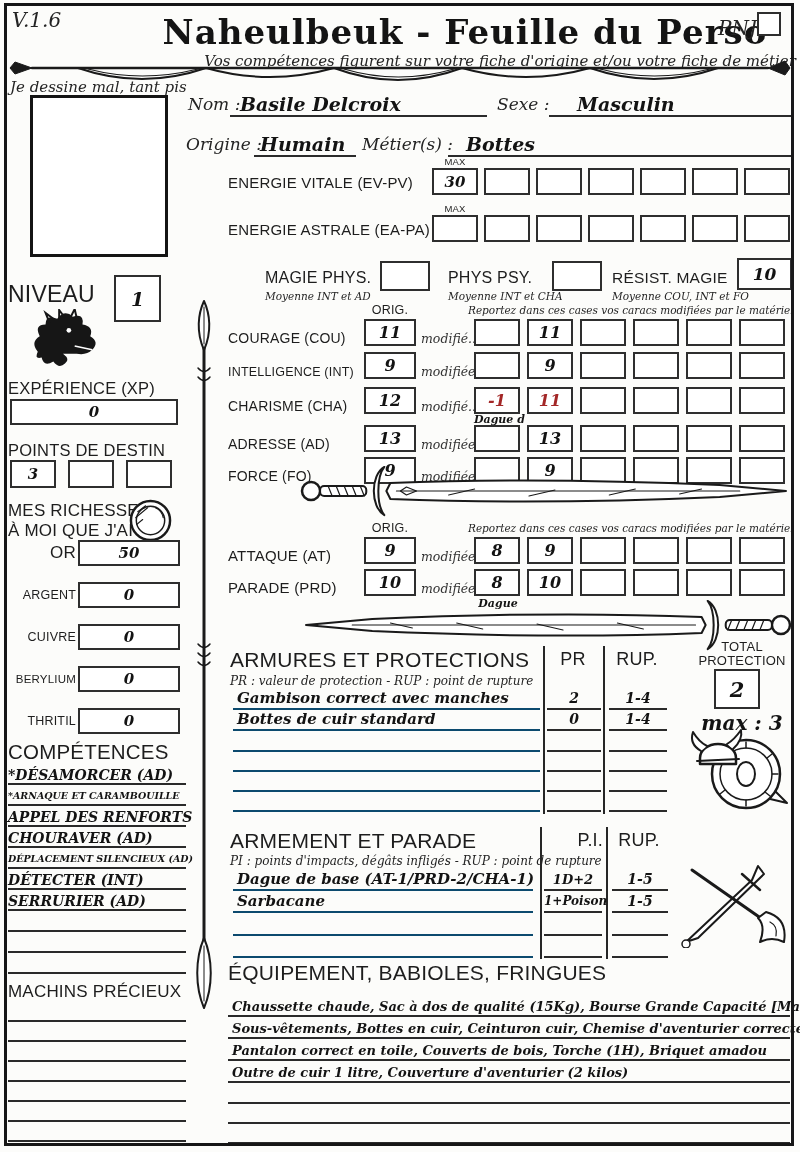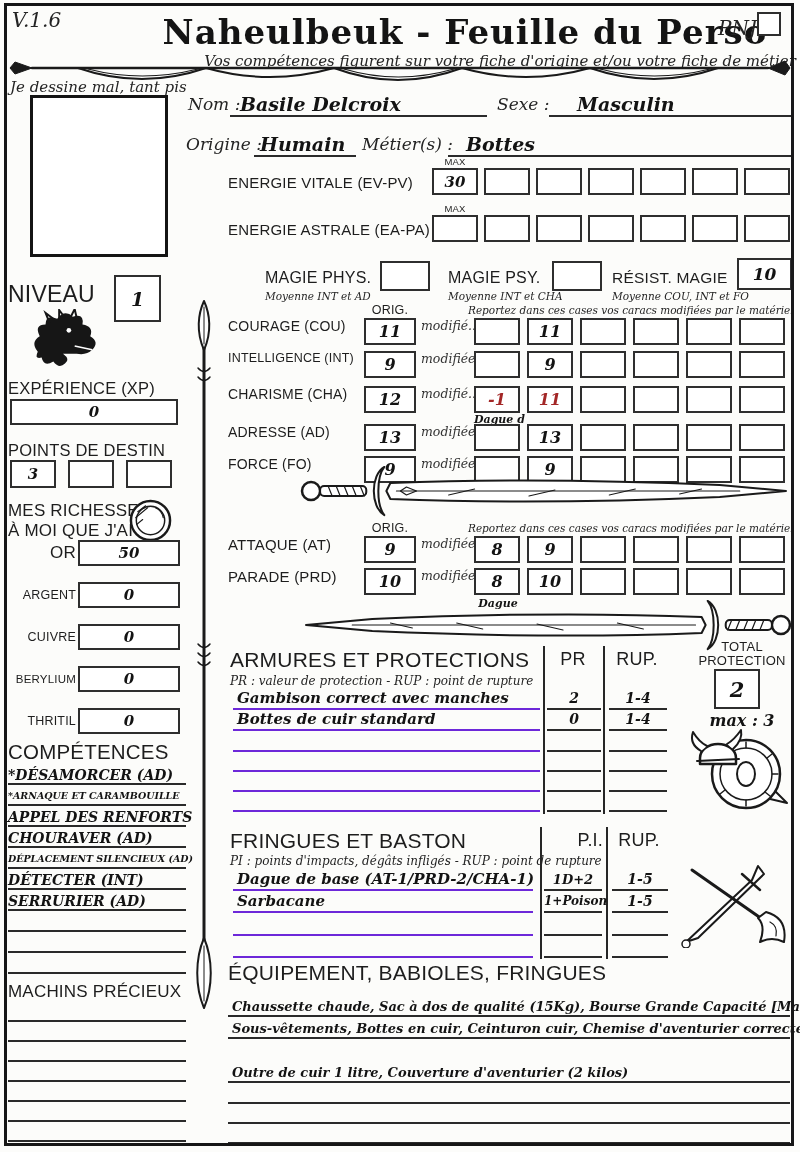--- a/index.html
+++ b/index.html
@@ -8,37 +8,37 @@
 .page{position:absolute;left:0;top:0;width:800px;height:1152px;background:#fcfcfa}
 .frame{position:absolute;left:4px;top:3px;width:790px;height:1143px;border:3px solid #161616;pointer-events:none}
 .abs{position:absolute}
 .hd{font-family:"Liberation Sans",sans-serif;font-weight:normal;color:#1d1d1d;letter-spacing:.2px}
 .cal{font-family:"DejaVu Serif",serif;font-style:italic;color:#242424}
 .hand{font-family:"DejaVu Serif",serif;font-style:italic;font-weight:bold;color:#131313}
 .title{font-family:"DejaVu Serif",serif;font-weight:bold;color:#141414;font-size:34px;letter-spacing:1px;text-align:center;white-space:nowrap}
 .cell{width:46px;height:27px;border:2px solid #2e2e2e;background:#fff;display:flex;align-items:center;justify-content:center;font-size:15px}
 .boxrow{position:absolute;display:flex;gap:6px}
 .vbox{position:absolute;background:#fff;border:2px solid #2e2e2e;display:flex;align-items:center;justify-content:center}
-.srow{position:absolute;left:228px;width:562px;height:28px;display:flex;align-items:flex-start}
+.srow{position:absolute;left:228px;width:562px;height:28px;display:flex;align-items:flex-end}
 .slabel{width:136px;font-size:14px;flex:none;white-space:nowrap}
 .slabel.tight{font-size:12.5px}
 .sorig{width:52px;height:27px;flex:none;border:2px solid #2e2e2e;background:#fff;display:flex;align-items:center;justify-content:center;font-size:16px}
 .smod{width:58px;flex:none;font-size:12.5px;padding-left:5px;color:#333;white-space:nowrap}
 .sboxes{display:flex;gap:7px;flex:none}
 .sboxes .cell{font-size:16px}
 .note-sm{position:absolute;font-size:11px;text-align:center;white-space:nowrap}
 .mrow{position:absolute;left:0;height:26px;width:186px}
 .mlabel{position:absolute;left:0;width:76px;text-align:right;line-height:26px;font-size:12.5px}
 .mbox{position:absolute;left:78px;top:0;width:102px;height:26px;border:2px solid #2e2e2e;background:#fff;display:flex;align-items:center;justify-content:center;font-size:15px}
 .cline{position:absolute;left:8px;width:178px;height:21px;border-bottom:2px solid #2a2a2a;font-size:14px;line-height:22px;white-space:nowrap;text-transform:uppercase}
 .cline.small{font-size:9.5px}
 .wline{position:absolute;left:8px;width:178px;height:20px;border-bottom:2px solid #2a2a2a}
 .eqline{position:absolute;left:228px;width:562px;height:21px;border-bottom:2px solid #2a2a2a;font-size:13px;line-height:22px;padding-left:4px;white-space:nowrap}
 .arow{position:absolute;left:0;width:100%;height:22px}
-.aname{position:absolute;left:233px;width:307px;height:22px;border-bottom:2px solid #6d28d9;font-size:15px;line-height:21px;padding-left:4px;white-space:nowrap}
+.aname{position:absolute;left:233px;width:307px;height:22px;border-bottom:2px solid #0c4a6e;font-size:15px;line-height:21px;padding-left:4px;white-space:nowrap}
 .acol{position:absolute;height:22px;border-bottom:2px solid #2a2a2a;text-align:center;font-size:14px;line-height:21px}
 .vrule{position:absolute;width:2px;background:#262626}
 .idline{position:absolute;height:25px;border-bottom:2.5px solid #2b2b2b;font-size:19px;line-height:24px;white-space:nowrap}
 .idlabel{position:absolute;font-size:17px}
 .maxlbl{position:absolute;width:46px;text-align:center;font-size:9.5px}
 .origlbl{position:absolute;left:364px;width:52px;text-align:center;font-size:12.5px}
 .report{position:absolute;left:468px;width:322px;text-align:center;font-size:10.5px;white-space:nowrap}
 .mglabel{position:absolute;font-size:16px;white-space:nowrap}
 .mgnote{position:absolute;font-size:10.5px;white-space:nowrap}
 svg{display:block}
@@ -178,21 +178,21 @@
     <div class="cell"></div>
     <div class="cell"></div>
     <div class="cell"></div>
     <div class="cell"></div>
     <div class="cell"></div>
   </div>
 
   <div class="mglabel hd" style="left:265px;top:269px">MAGIE PHYS.</div>
   <div class="vbox hand" style="left:380px;top:261px;width:50px;height:30px;font-size:16px"></div>
   <div class="mgnote cal" style="left:265px;top:290px">Moyenne INT et AD</div>
-  <div class="mglabel hd" style="left:448px;top:269px">MAGIE PSY.</div>
+  <div class="mglabel hd" style="left:448px;top:269px">PHYS PSY.</div>
   <div class="vbox hand" style="left:552px;top:261px;width:50px;height:30px;font-size:16px"></div>
   <div class="mgnote cal" style="left:448px;top:290px">Moyenne INT et CHA</div>
   <div class="mglabel hd" style="left:612px;top:269px;font-size:15.5px">RÉSIST. MAGIE</div>
   <div class="vbox hand" style="left:737px;top:258px;width:55px;height:32px;font-size:17px">10</div>
   <div class="mgnote cal" style="left:612px;top:290px">Moyenne COU, INT et FO</div>
 
   <div class="origlbl hd" style="top:303px">ORIG.</div>
   <div class="report cal" style="top:304px">Reportez dans ces cases vos caracs modifiées par le matériel</div>
 
   <div class="srow" style="top:318px">
@@ -351,35 +351,35 @@
     <div class="aname hand"></div>
     <div class="acol" style="left:547px;width:54px"></div>
     <div class="acol" style="left:609px;width:58px"></div>
   </div>
 
   <div class="abs hd" style="left:692px;top:640px;width:100px;text-align:center;font-size:13px;line-height:14px">
     <div>TOTAL</div>
     <div>PROTECTION</div>
   </div>
   <div class="vbox hand" style="left:714px;top:669px;width:46px;height:40px;font-size:21px">2</div>
-  <div class="abs hand" style="left:692px;top:711px;width:100px;text-align:center;font-size:16px">max : 3</div>
+  <div class="abs hand" style="left:692px;top:711px;width:100px;text-align:center;font-size:20px">max : 3</div>
 
   <svg class="abs" style="left:686px;top:728px" width="104" height="84" viewBox="0 0 104 84">
     <path class="swf" d="M88,62 L101,75 L80,70 Z" stroke-width="2"></path>
     <circle class="swf" cx="60" cy="46" r="34" stroke-width="2.5"></circle>
     <circle class="sw" cx="60" cy="46" r="26" stroke-width="1.5"></circle>
     <ellipse class="sw" cx="60" cy="46" rx="9" ry="12" stroke-width="2"></ellipse>
     <path class="sw" d="M60,14 l0,6 M86,26 l-5,4 M92,46 l-6,0 M84,68 l-5,-4 M60,78 l0,-6 M34,66 l5,-4" stroke-width="1.5"></path>
     <path class="swf" d="M14,30 a18,14 0 0 1 36,0 l0,6 l-36,0 Z" stroke-width="2.5"></path>
     <line class="sw" x1="11" y1="33" x2="53" y2="31" stroke-width="2"></line>
     <path class="swf" d="M15,23 Q3,16 7,4 Q13,14 21,18" stroke-width="2"></path>
     <path class="swf" d="M47,21 Q57,12 55,2 Q48,12 41,16" stroke-width="2"></path>
   </svg>
 
-  <div class="abs hd" style="left:230px;top:829px;font-size:21px">FRINGUES ET BASTON</div>
+  <div class="abs hd" style="left:230px;top:829px;font-size:21px">ARMEMENT ET PARADE</div>
   <div class="abs hd" style="left:543px;top:830px;width:60px;text-align:right;font-size:18px">P.I.</div>
   <div class="abs hd" style="left:608px;top:830px;width:62px;text-align:center;font-size:18px">RUP.</div>
   <div class="abs cal" style="left:230px;top:854px;font-size:12px">PI : points d'impacts, dégâts infligés - RUP : point de rupture</div>
   <div class="vrule" style="left:540px;top:827px;height:132px"></div>
   <div class="vrule" style="left:606px;top:827px;height:132px"></div>
 
   <div class="arow" style="top:869px">
     <div class="aname hand" style="width:300px">Dague de base (AT-1/PRD-2/CHA-1)</div>
     <div class="acol hand" style="left:544px;width:58px;font-size:13px">1D+2</div>
     <div class="acol hand" style="left:612px;width:56px">1-5</div>
@@ -405,19 +405,20 @@
     <line class="sw" x1="62" y1="18" x2="80" y2="34" stroke-width="2.5"></line>
     <circle class="swf" cx="6" cy="88" r="4" stroke-width="1.5"></circle>
     <line class="sw" x1="12" y1="14" x2="92" y2="70" stroke-width="3"></line>
     <path class="swf" d="M86,56 Q108,62 104,86 Q92,80 80,86 Q86,70 78,62 Z" stroke-width="2"></path>
     <path class="sw" d="M90,66 Q98,70 96,80" stroke-width="1.2"></path>
   </svg>
 
   <div class="abs hd" style="left:228px;top:961px;font-size:21px">ÉQUIPEMENT, BABIOLES, FRINGUES</div>
   <div class="eqline hand" style="top:996px">Chaussette chaude, Sac à dos de qualité (15Kg), Bourse Grande Capacité [Max 100PO]</div>
   <div class="eqline hand" style="top:1018px">Sous-vêtements, Bottes en cuir, Ceinturon cuir, Chemise d'aventurier correcte, Écuelle</div>
+  <div class="eqline hand" style="top:1040px">Pantalon correct en toile, Couverts de bois, Torche (1H), Briquet amadou</div>
   <div class="eqline hand" style="top:1062px">Outre de cuir 1 litre, Couverture d'aventurier (2 kilos)</div>
   <div class="eqline hand" style="top:1083px"></div>
   <div class="eqline hand" style="top:1103px"></div>
   <div class="eqline hand" style="top:1123px"></div>
 
   <div class="frame"></div>
 </div>
 
 </body></html>

